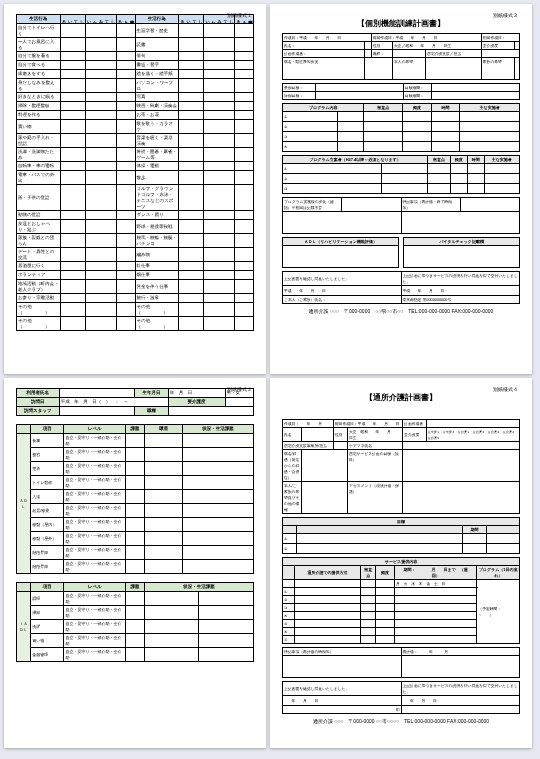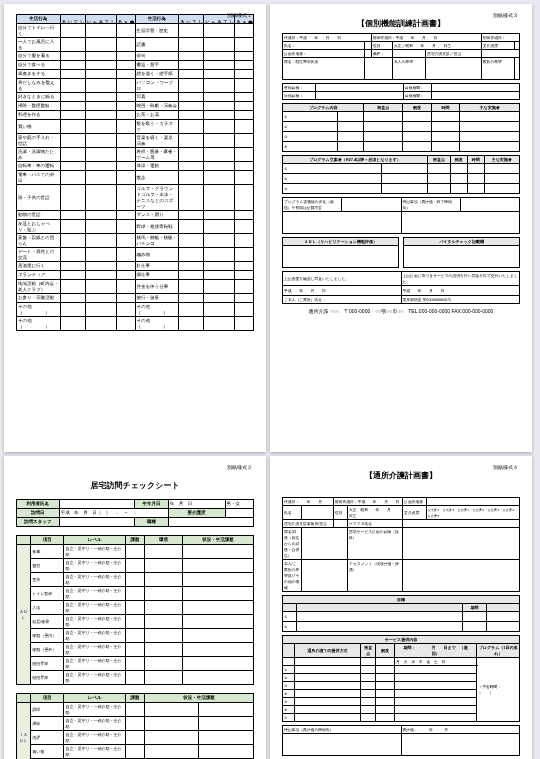--- a/index.html
+++ b/index.html
@@ -10,21 +10,21 @@
     display: flex;
     flex-wrap: wrap;
     width: 540px;
     gap: 4px;
     padding: 4px;
     box-sizing: border-box;
   }
   .page {
     background: #fff;
     width: 262px;
-    height: 448px;
+    height: 370px;
     box-shadow: 0 1px 3px rgba(0,0,0,.3);
     padding: 10px 12px;
     box-sizing: border-box;
     position: relative;
     overflow: hidden;
   }
   .form-label {
     position: absolute;
     top: 8px;
     right: 14px;
@@ -527,21 +527,20 @@
           <td>ご本人（ご家族）氏名：</td>
           <td>東京都指定 第0000000000号</td>
         </tr>
   </tbody>
     </table>
   <div class="stamp">通所介護 ○○○　〒000-0000　○○県○○市○○　TEL:000-000-0000 FAX:000-000-0000</div>
 </div>
 
 <div class="page p2">
   <div class="form-label">別紙様式２</div>
-  <h1 class="title">居宅訪問チェックシート</h1>
   <table class="blk">
     <tbody>
         <tr>
           <th style="width:18%">利用者氏名</th>
           <td style="width:32%"></td>
         <th style="width:14%">生年月日</th>
         <td>年　月　日</td>
         <td style="width:12%">男・女</td>
         </tr>
     <tr>

